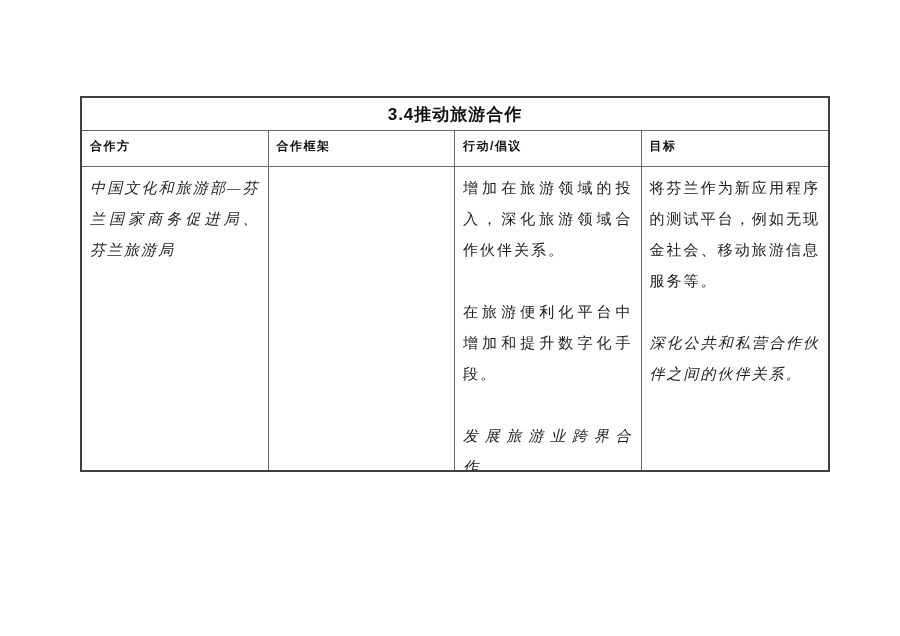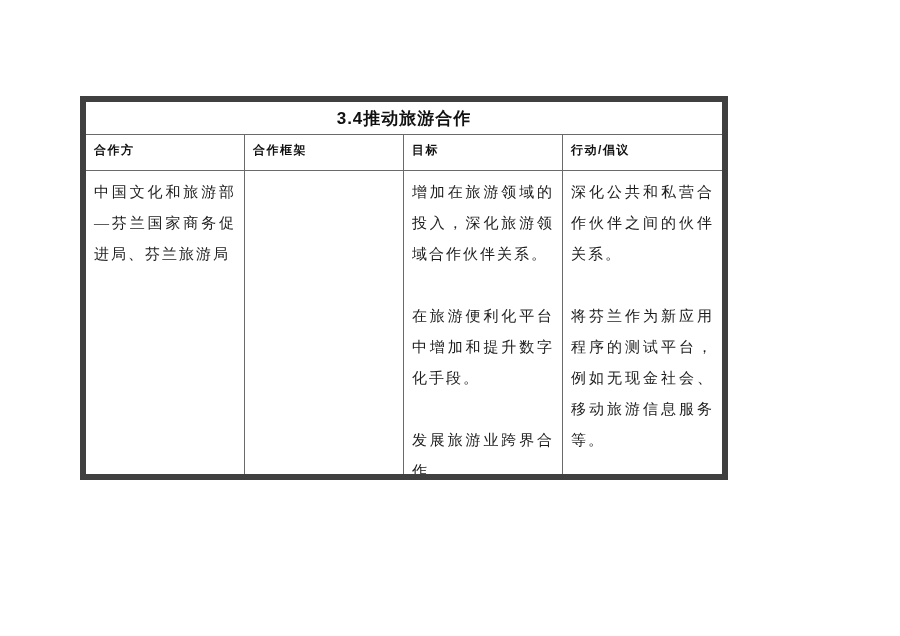--- a/index.html
+++ b/index.html
@@ -17,23 +17,23 @@
   .page {
     position: absolute;
     inset: 0;
     background: #ffffff;
     overflow: hidden;
   }
   .doc-table {
     position: absolute;
     left: 80px;
     top: 96px;
-    width: 648px;
+    width: 750px;
     box-sizing: border-box;
-    border: 6px solid #404040;
+    border: 2px solid #404040;
     background: #ffffff;
   }
   .title-row {
     height: 33px;
     box-sizing: border-box;
     border-bottom: 1px solid #6a6a6a;
     display: flex;
     align-items: center;
     justify-content: center;
     font-family: "Liberation Sans", sans-serif;
@@ -75,21 +75,21 @@
     font-size: 15px;
     line-height: 31px;
     letter-spacing: 2px;
     text-align: justify;
     overflow: hidden;
   }
   .body-cell:last-child { border-right: none; }
   .body-cell p {
     margin: 0 0 31px 0;
   }
-  .body-cell p:last-child { margin-bottom: 0; }
+  .body-cell p:last-child { margin-bottom: 0; font-style: italic; }
   .page-number {
     position: absolute;
     left: 0;
     right: 0;
     top: 561px;
     text-align: center;
     font-size: 16px;
     letter-spacing: 1px;
     color: #1c1c1c;
   }
@@ -99,42 +99,42 @@
 
 <div class="page">
 
   <div class="doc-table">
 
     <div class="title-row">3.4推动旅游合作</div>
 
     <div class="header-row">
       <div class="header-cell">合作方</div>
       <div class="header-cell">合作框架</div>
+      <div class="header-cell">行动/倡议</div>
       <div class="header-cell">目标</div>
-      <div class="header-cell">行动/倡议</div>
     </div>
 
     <div class="body-row">
 
       <div class="body-cell">
         <p>中国文化和旅游部—芬兰国家商务促进局、芬兰旅游局</p>
       </div>
 
       <div class="body-cell">
         <p></p>
       </div>
 
       <div class="body-cell">
         <p>增加在旅游领域的投入，深化旅游领域合作伙伴关系。</p>
         <p>在旅游便利化平台中增加和提升数字化手段。</p>
         <p>发展旅游业跨界合作。</p>
       </div>
 
       <div class="body-cell">
+        <p>将芬兰作为新应用程序的测试平台，例如无现金社会、移动旅游信息服务等。</p>
         <p>深化公共和私营合作伙伴之间的伙伴关系。</p>
-        <p>将芬兰作为新应用程序的测试平台，例如无现金社会、移动旅游信息服务等。</p>
       </div>
 
     </div>
   </div>
 
 
 </div>
 
 </body></html>

